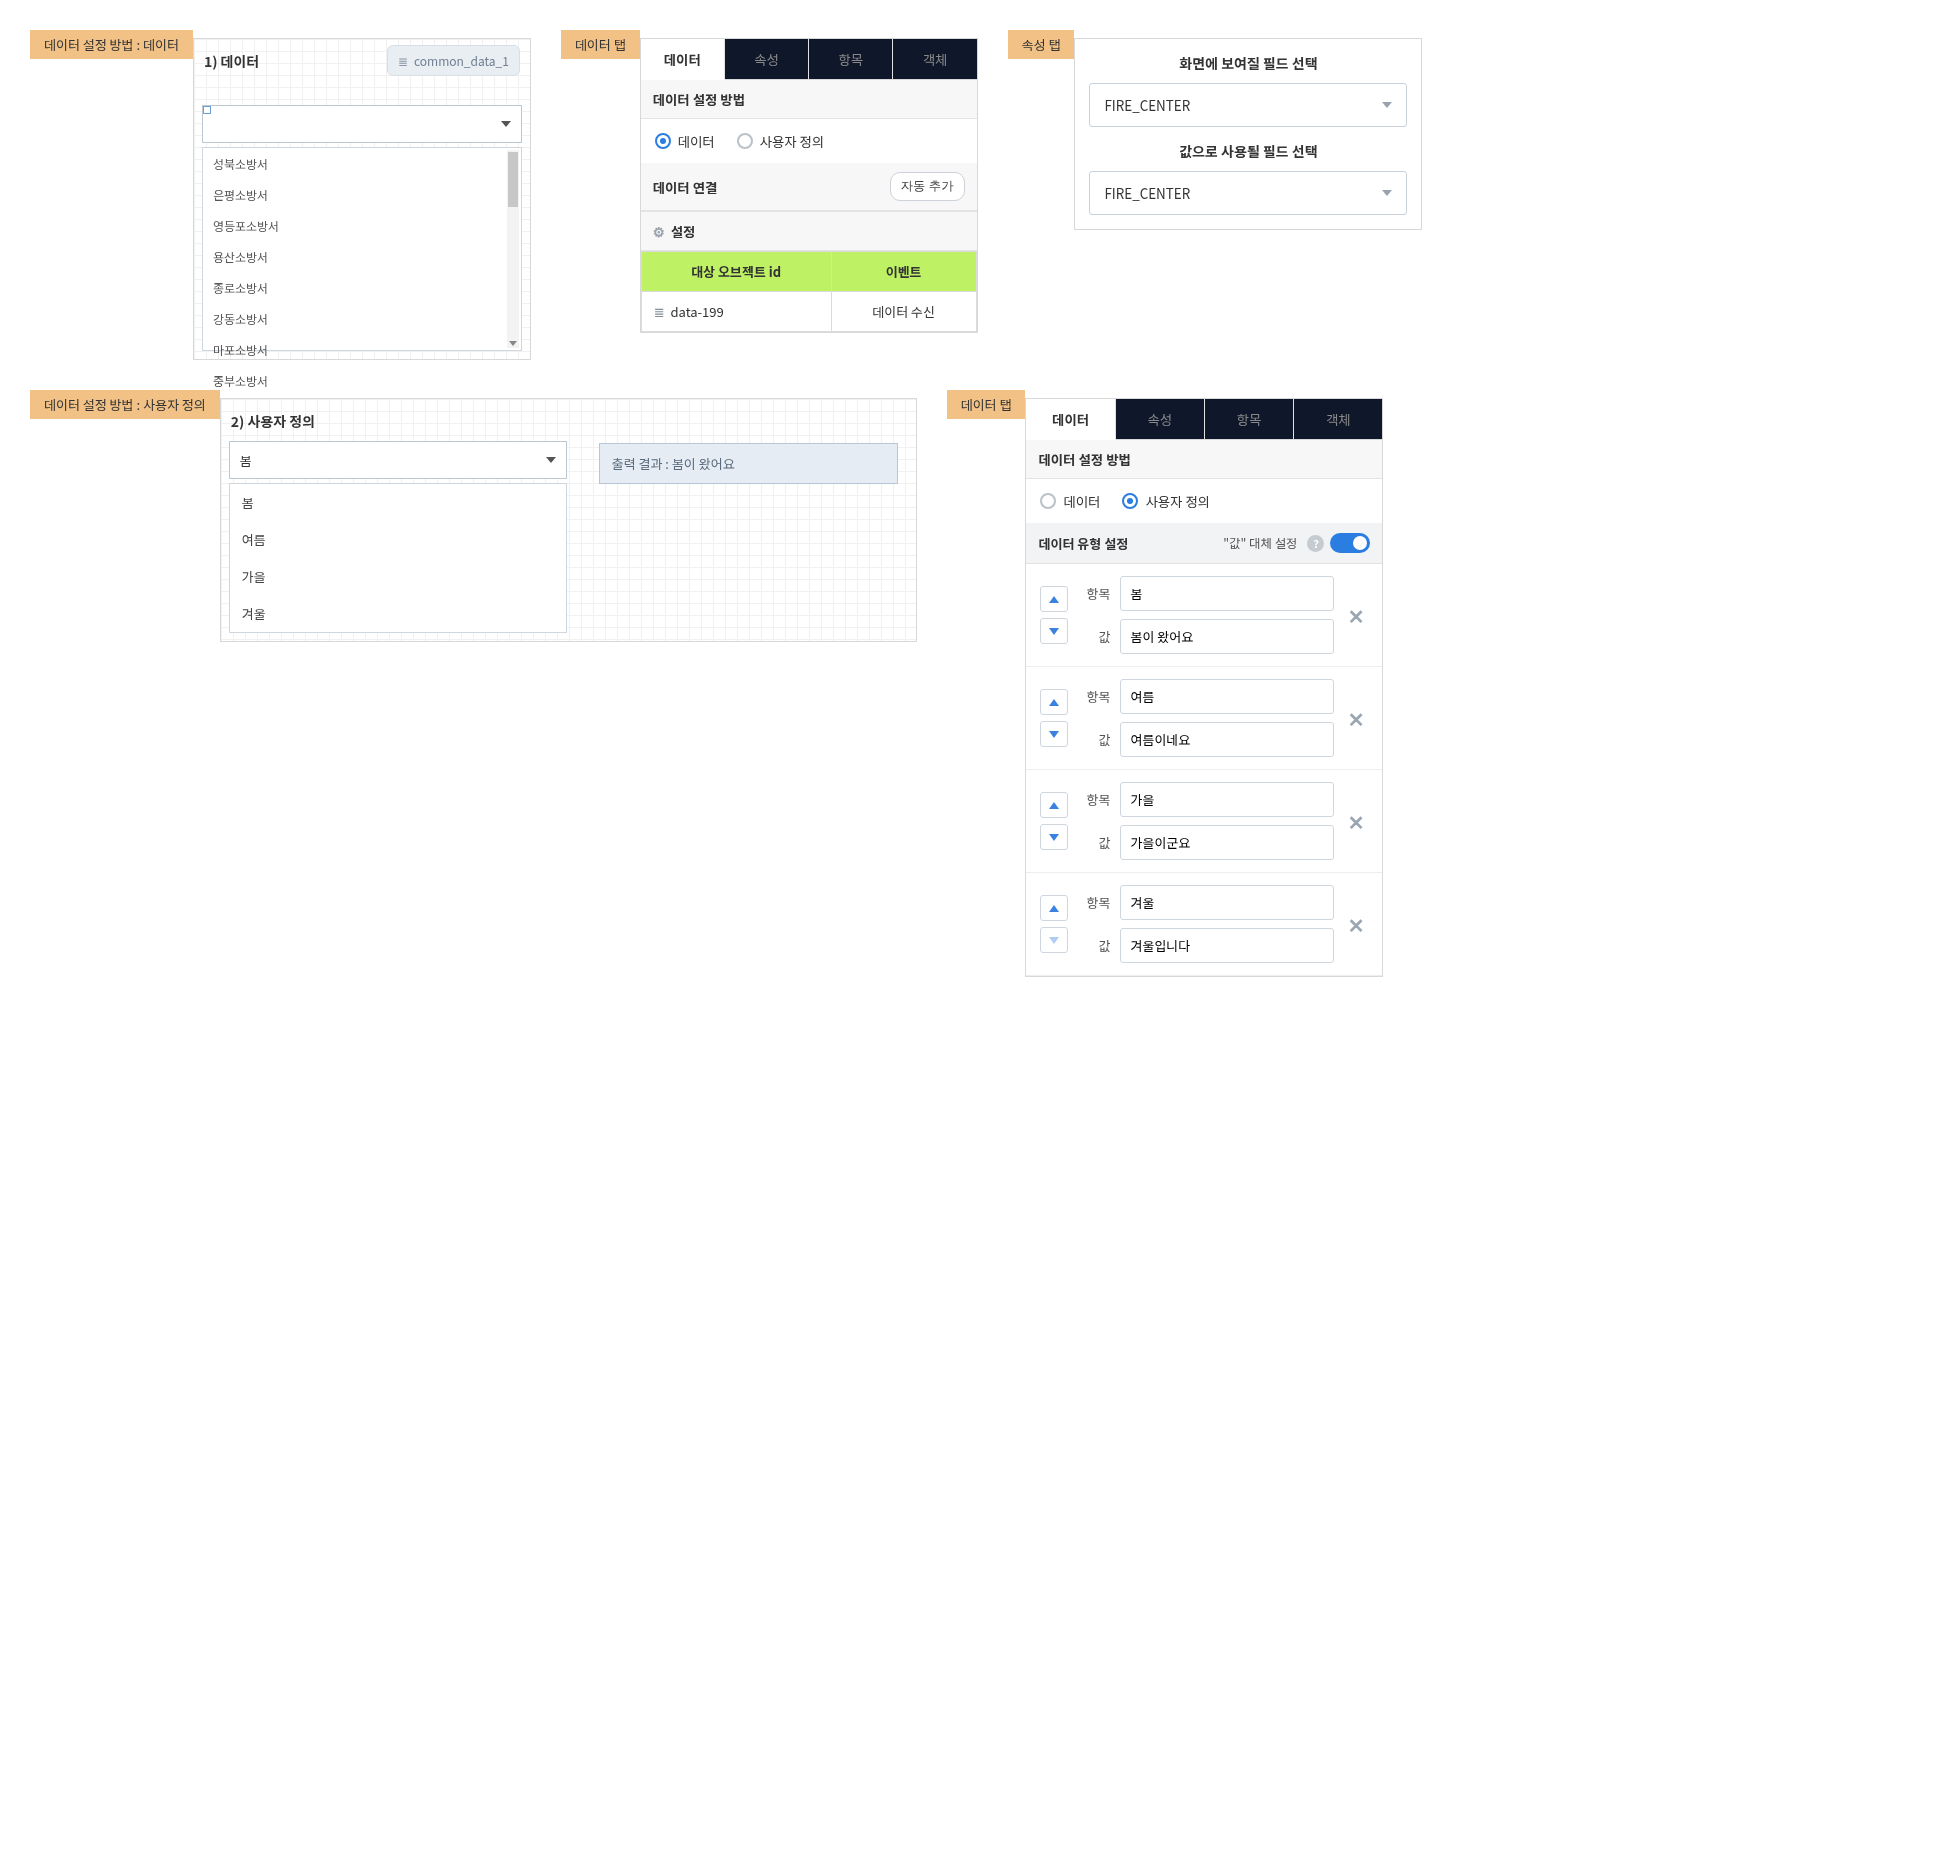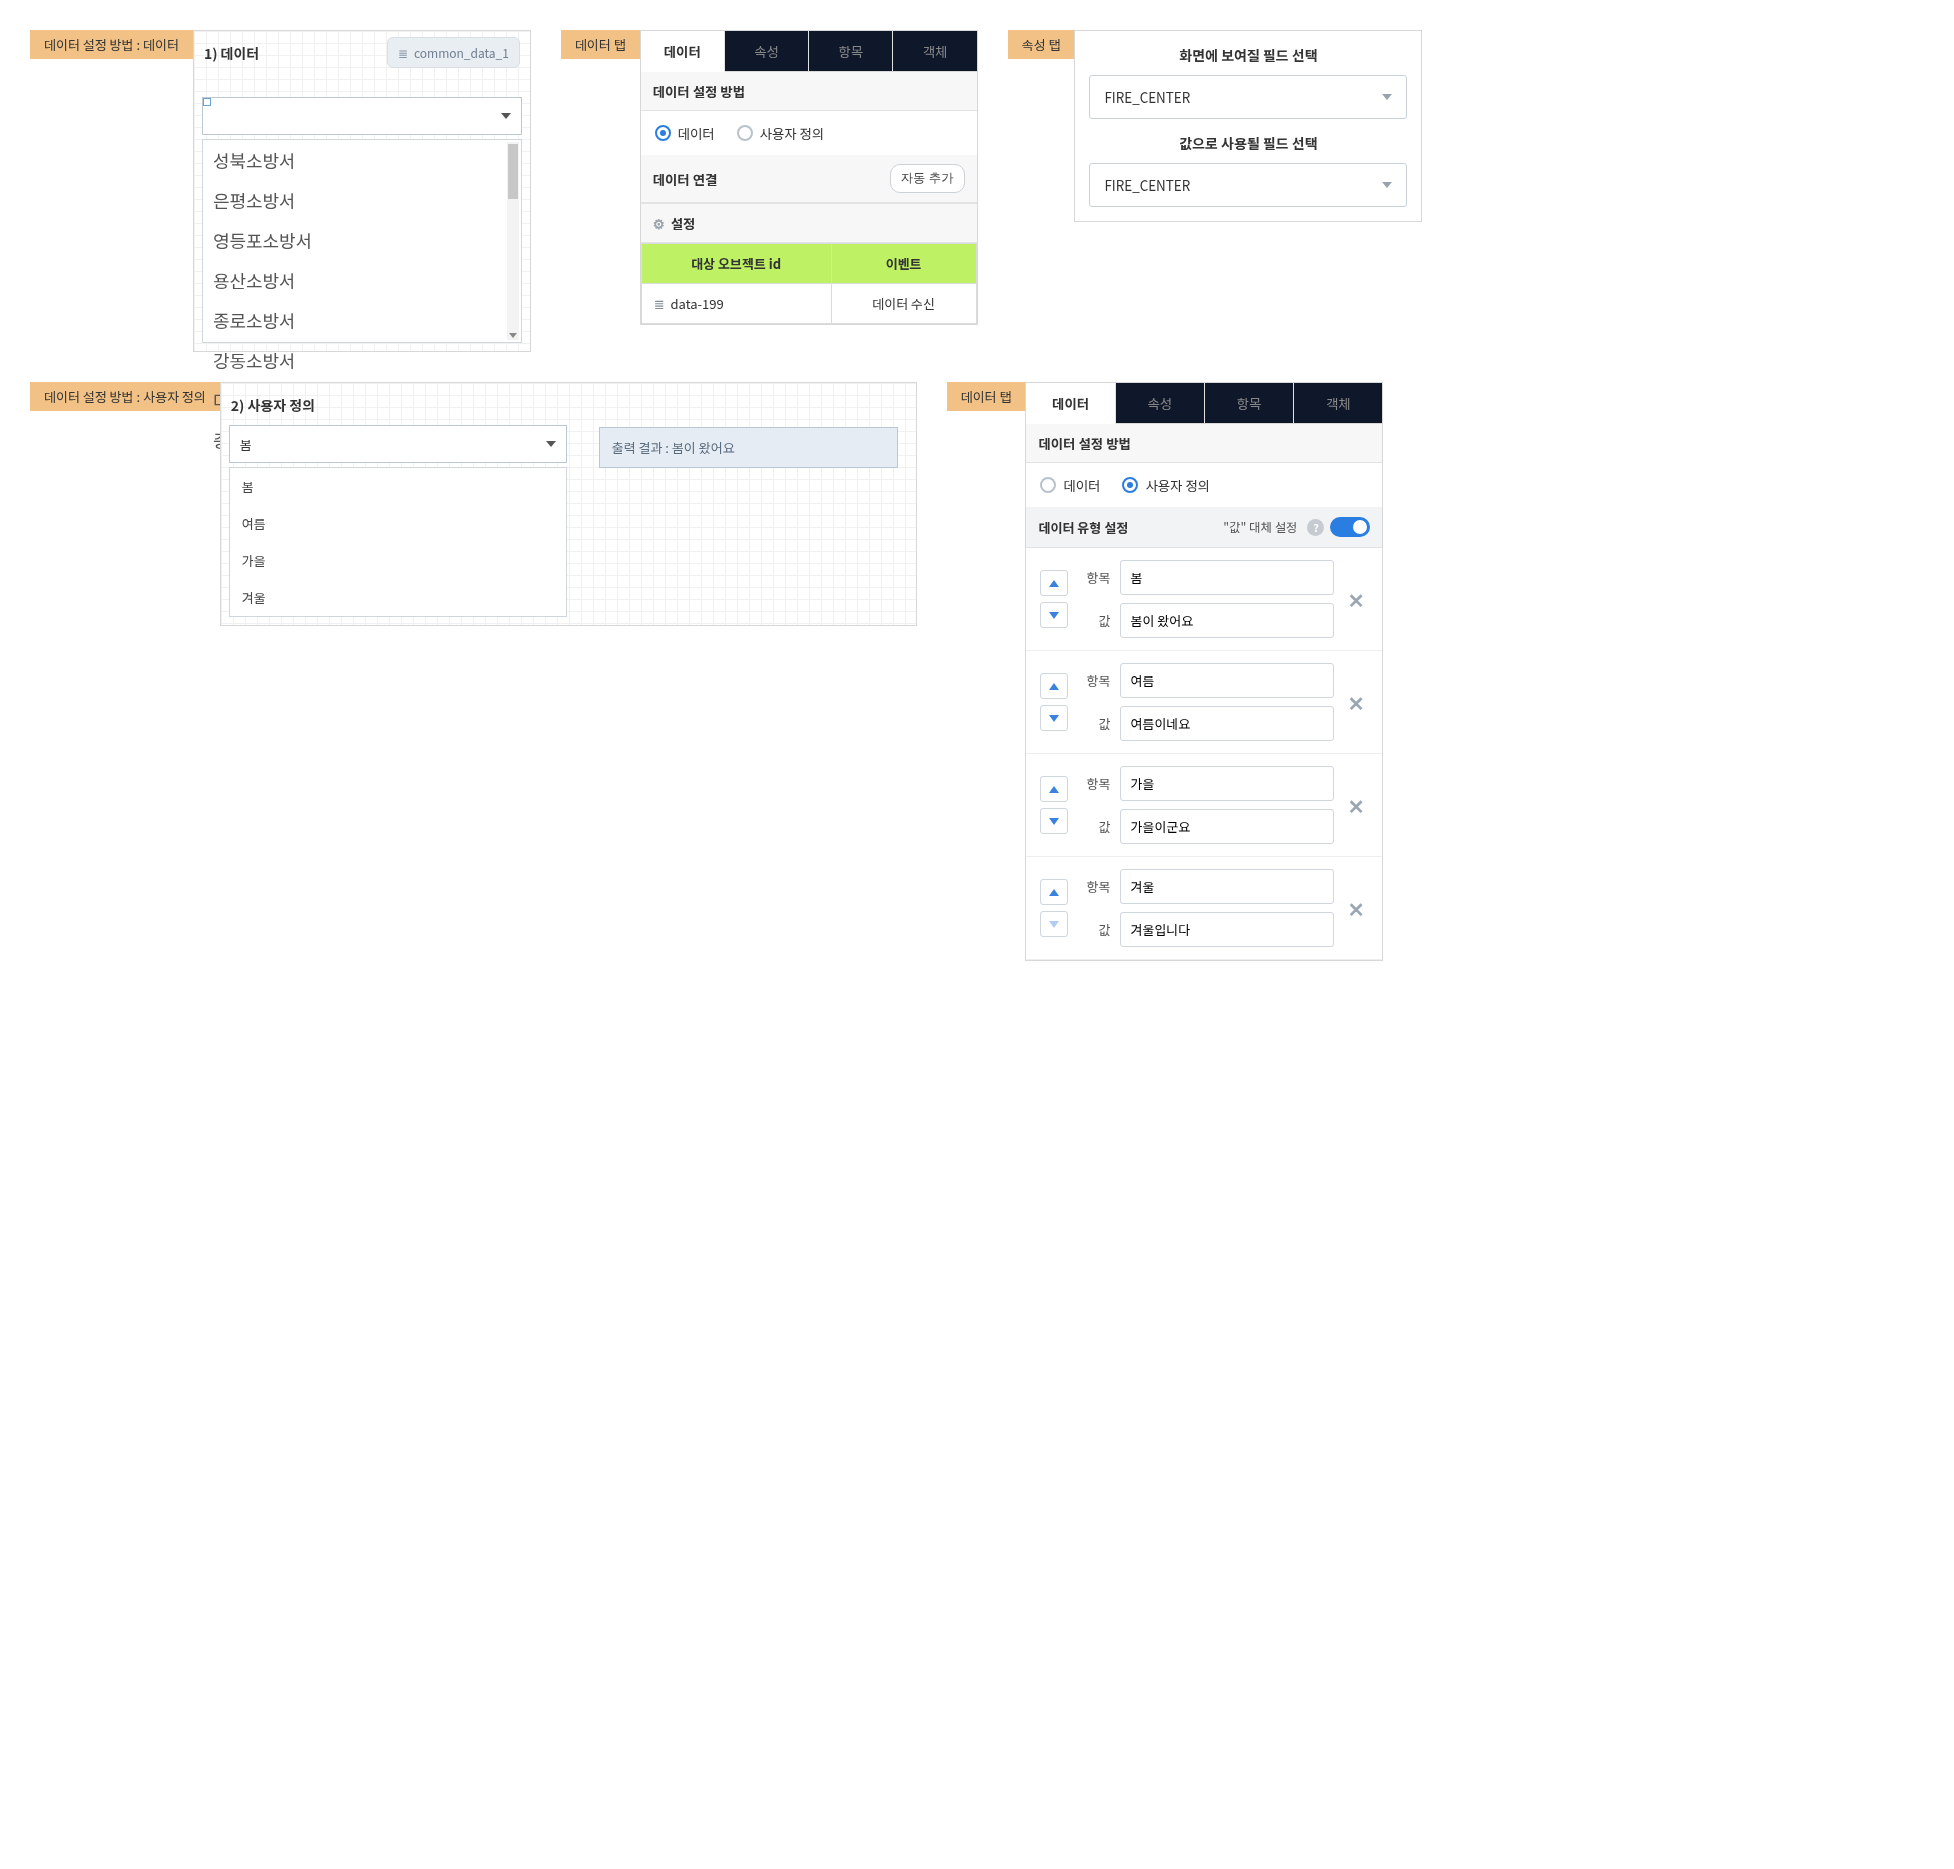--- a/index.html
+++ b/index.html
@@ -17,20 +17,21 @@
   background: #f2c185;
   color: #333;
   padding: 5px 14px;
   font-size: 13px;
   margin-bottom: 8px;
   align-self: flex-start;
 }
 .panel {
   border: 1px solid #d8d8d8;
   background: #fff;
+  margin-top: 8px;
 }
 
 .designer {
   width: 338px;
   padding: 8px;
   background: #fff;
   position: relative;
   background-image:
     linear-gradient(#f1f1f1 1px, transparent 1px),
     linear-gradient(90deg, #f1f1f1 1px, transparent 1px);
@@ -81,21 +82,21 @@
   color:#333;
 }
 .dropdown {
   border:1px solid #cfd6dd;
   background:#fff;
   margin-top:4px;
   max-height: 204px;
   position:relative;
 }
 .dropdown ul { list-style:none; }
-.dropdown li { padding:7px 10px; color:#555; font-size:18px; }
+.dropdown li { padding:7px 10px; color:#555; font-size:12px; }
 .scrollbar {
   position:absolute; right:2px; top:2px; bottom:2px; width:12px;
   background:#f3f3f3;
 }
 .scrollbar .thumb {
   position:absolute; top:2px; left:1px; right:1px; height:55px; background:#c7c7c7;
 }
 .scrollbar .arr {
   position:absolute; left:2px; width:0;height:0;
   border-left:4px solid transparent;border-right:4px solid transparent;

